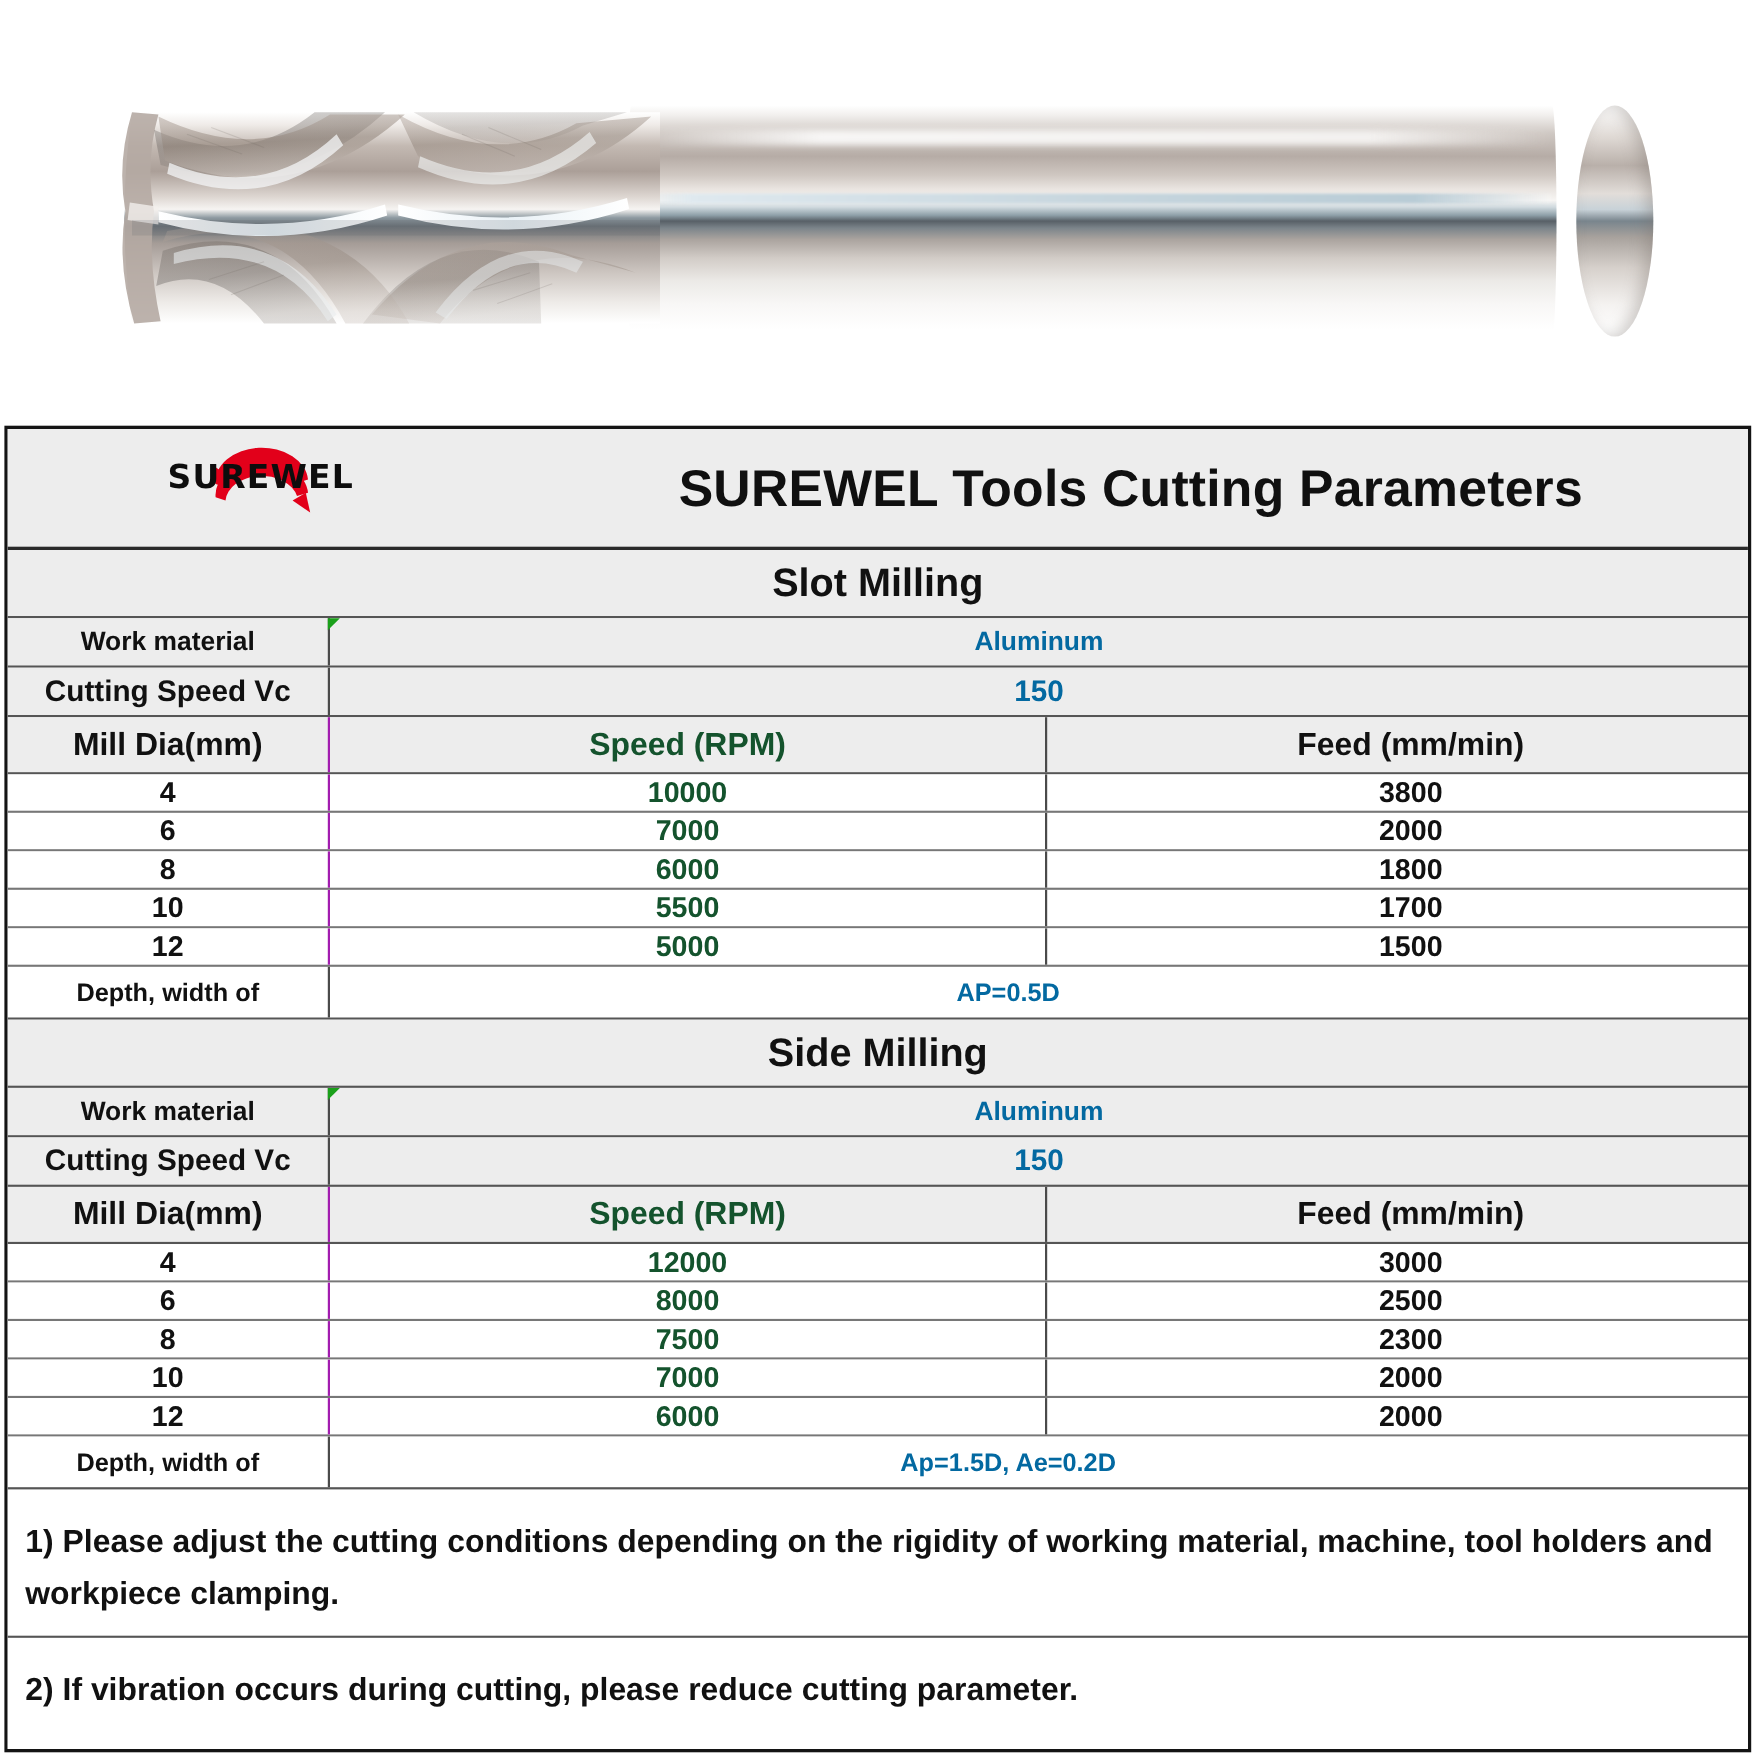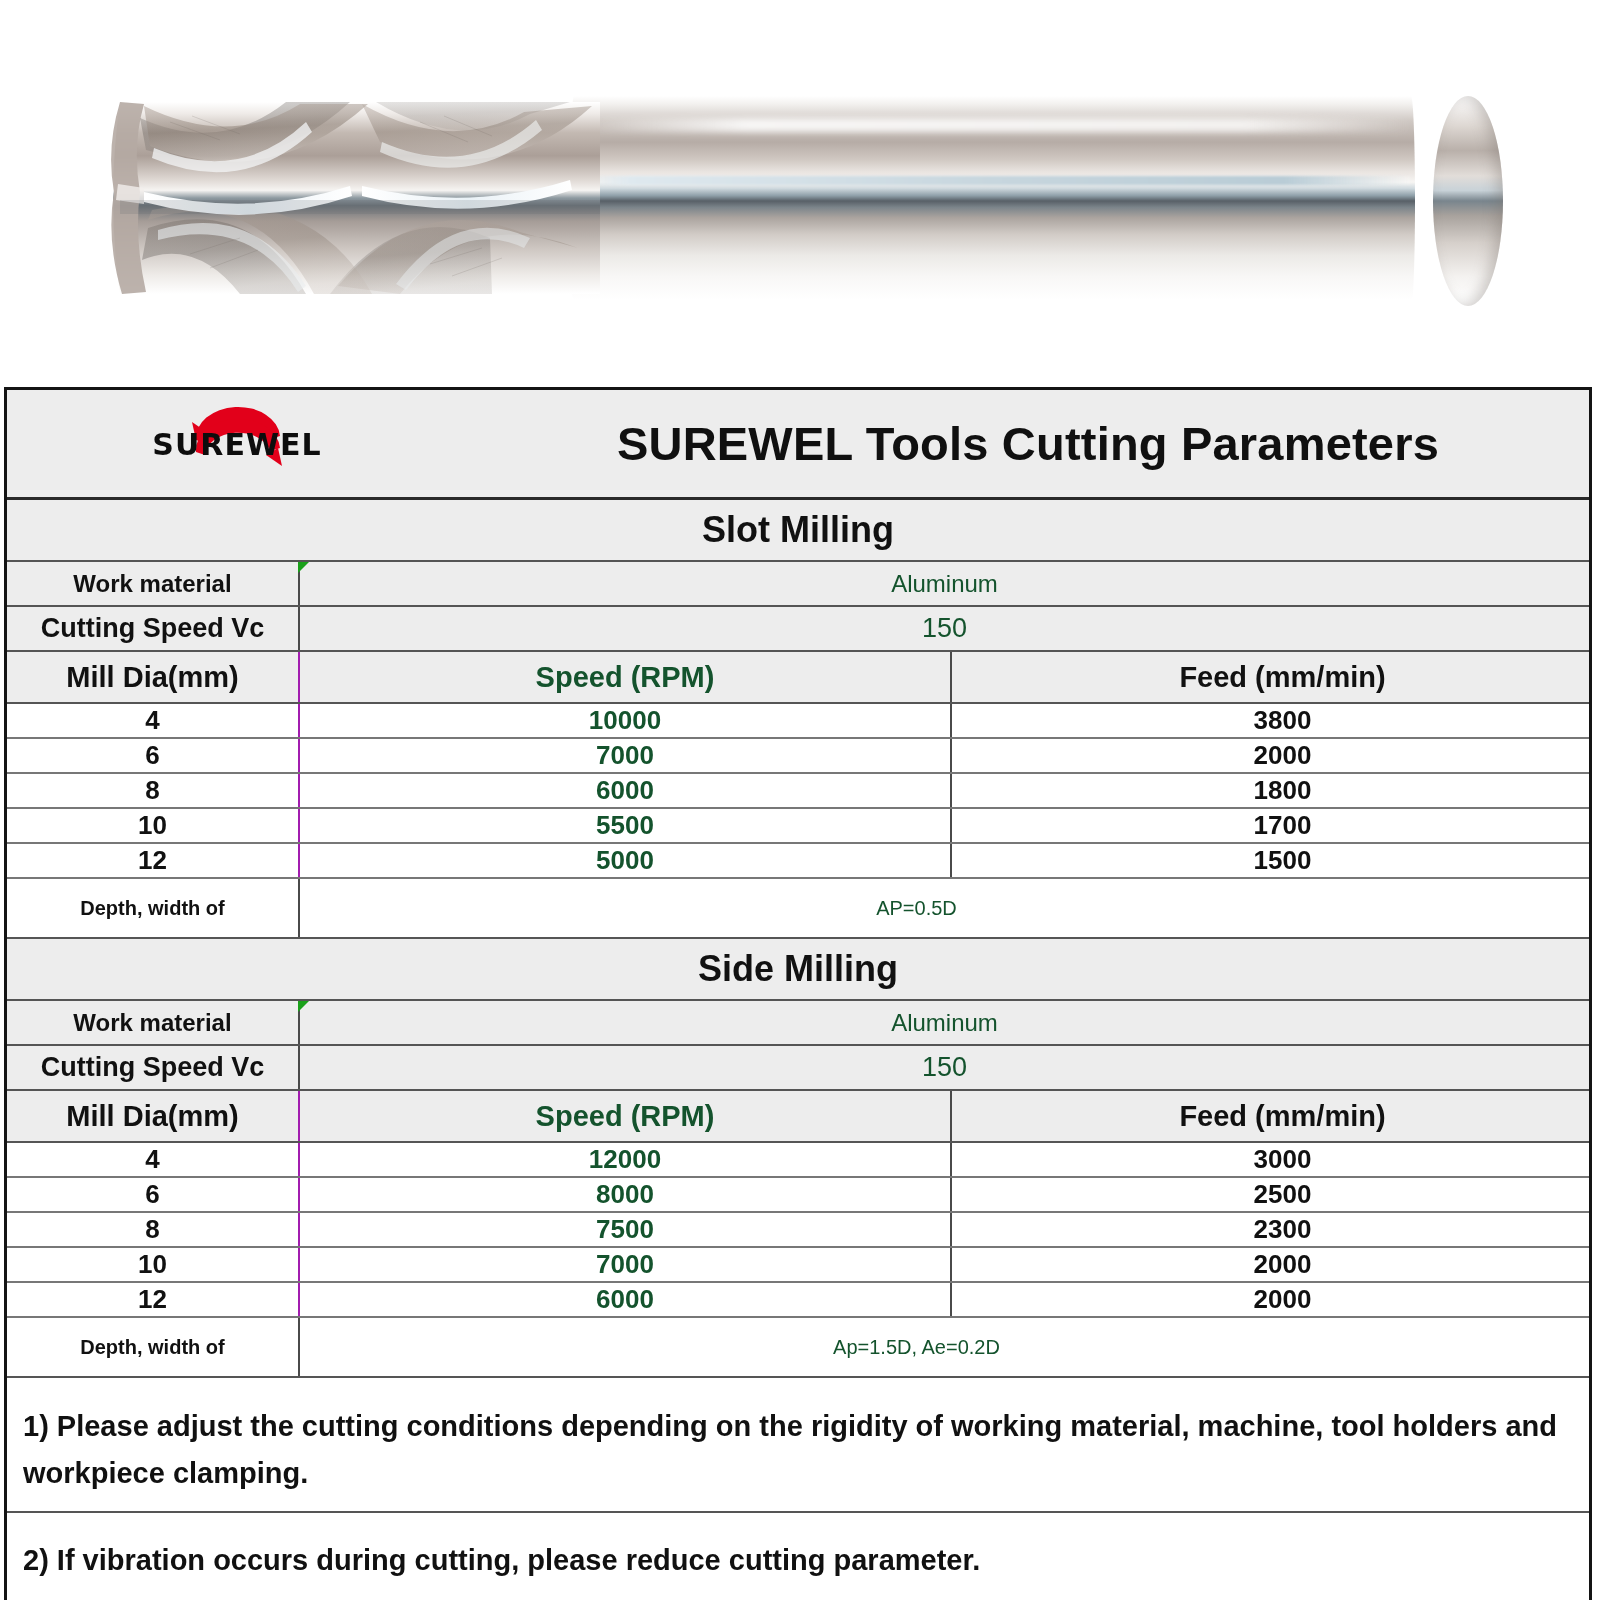--- a/index.html
+++ b/index.html
@@ -123,41 +123,41 @@
   .c-right {
     flex: 1 1 auto;
     display: flex; align-items: center; justify-content: center;
     font-weight: bold; color: #111;
     border-left: 2px solid #4a4a4a;
     padding-left: 24px;
   }
   .c-merged {
     flex: 1 1 auto;
     display: flex; align-items: center; justify-content: center;
-    font-weight: normal; color: #14532d;
+    font-weight: bold; color: #0369a1;
     border-left: 2px solid #4a4a4a;
   }
   .c-full {
     flex: 1 1 auto;
     display: flex; align-items: center; justify-content: center;
     font-weight: bold; color: #111;
   }
 
   
   .brand-row { height: 110px; align-items: center; }
   .brand-cell {
     flex: 0 0 460px;
     display: flex; align-items: center; justify-content: center;
     height: 100%;
   }
   .logo { position: relative; width: 178px; height: 96px; }
   .logo svg { position: absolute; left: 0; top: 0; }
   .logo-word {
     position: absolute;
-    left: 0; top: 31px;
+    left: 0; top: 21px;
     width: 178px;
     text-align: center;
     font-family: "DejaVu Sans", sans-serif;
     font-weight: bold;
     font-size: 30px;
     letter-spacing: 1px;
     color: #0d0d0d;
   }
   .doc-title {
     flex: 1 1 auto;
@@ -166,21 +166,21 @@
     letter-spacing: .2px;
   }
 
   .sect-row { height: 62px; }
   .sect-title { font-size: 36px; }
 
   .mat-row { height: 45px; font-size: 24px; }
   .vc-row  { height: 45px; font-size: 27px; }
   .hdr-row { height: 52px; font-size: 29px; }
   .data-row { height: 35px; font-size: 26px; }
-  .depth-row { height: 60px; font-size: 20px; }
+  .depth-row { height: 48px; font-size: 23px; }
 
   .note-row {
     padding: 25px 16px 14px 16px;
     font-size: 29px; font-weight: bold; color: #111;
     line-height: 1.62;
   }
   .note-row.two { padding: 24px 16px 30px 16px; }
 
   
   .green-mark {

